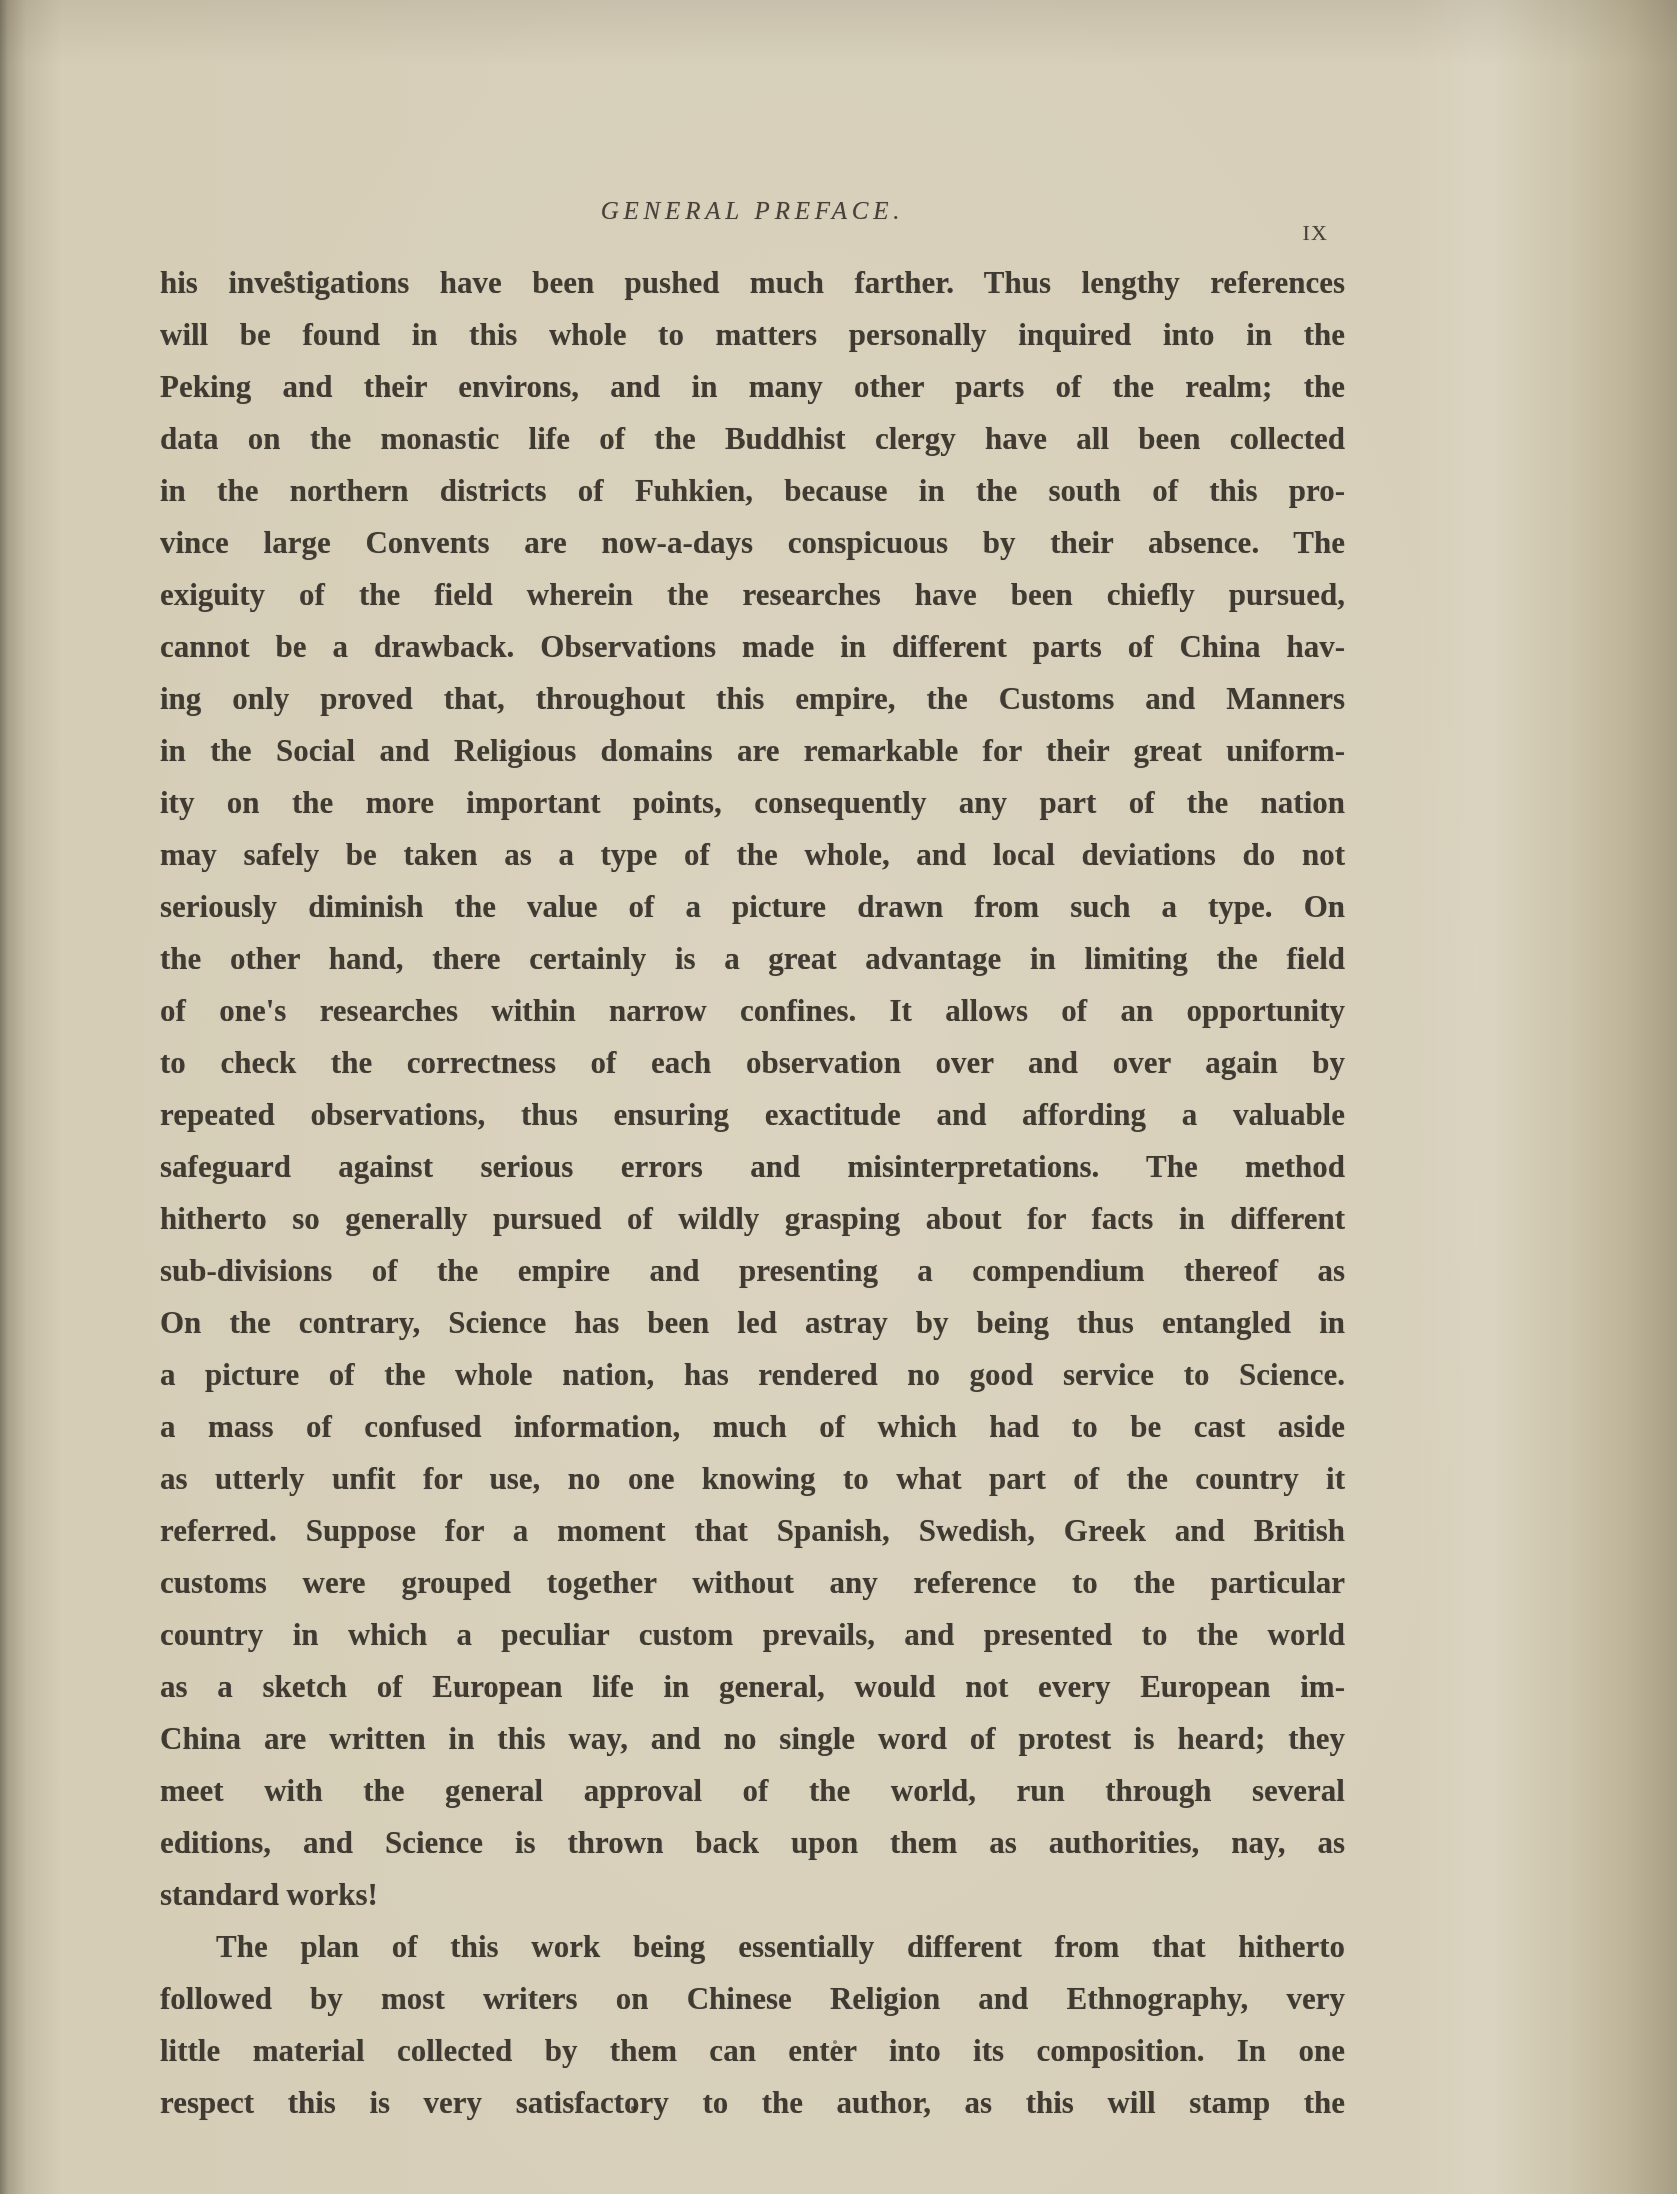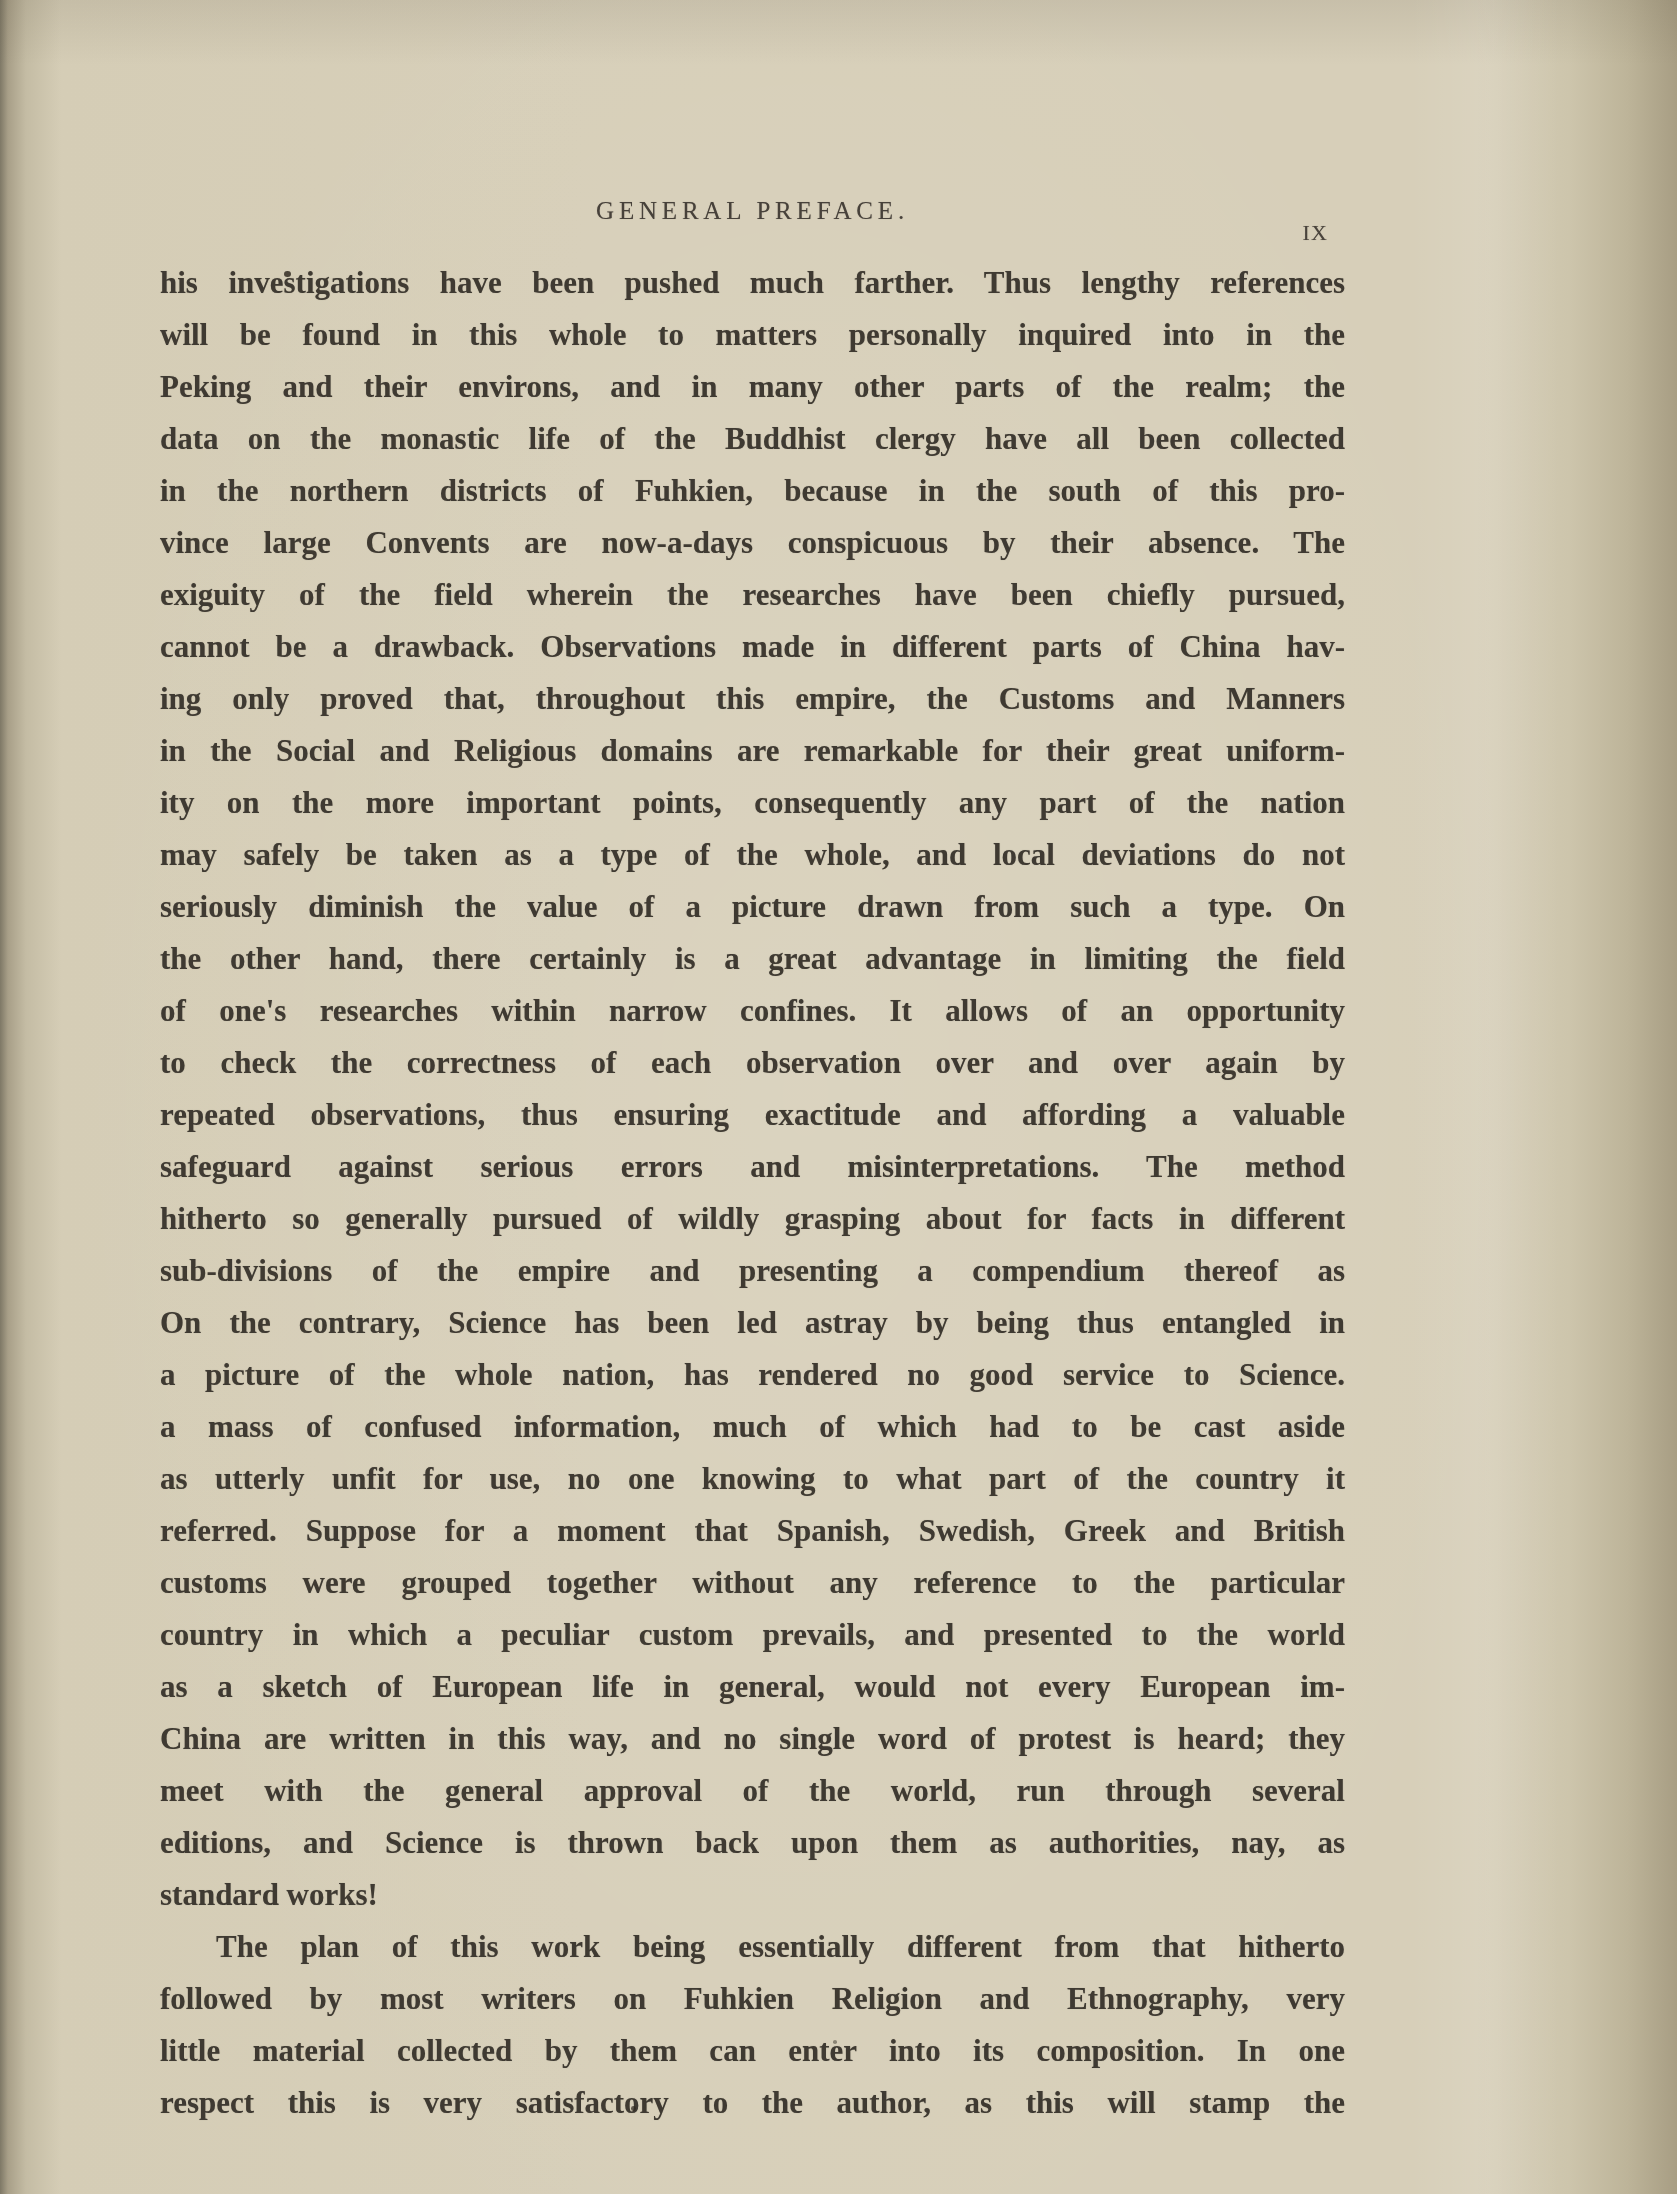--- a/index.html
+++ b/index.html
@@ -39,20 +39,21 @@
     height: 39px;
   }
   .head-title {
     display: block;
     width: 100%;
     text-align: center;
     font-size: 25px;
     letter-spacing: 4.8px;
     color: #47413a;
     text-shadow: 0 0 0.9px rgba(63,58,51,0.35);
+    font-style: italic;
   }
   .page-number {
     position: absolute;
     right: 16.7px;
     top: 23px;
     font-size: 22px;
     letter-spacing: 1.3px;
     color: #4a443c;
     text-shadow: 0 0 0.9px rgba(63,58,51,0.35);
   }
@@ -123,21 +124,21 @@
       <div class="line">as utterly unfit for use, no one knowing to what part of the country it</div>
       <div class="line">referred. Suppose for a moment that Spanish, Swedish, Greek and British</div>
       <div class="line">customs were grouped together without any reference to the particular</div>
       <div class="line">country in which a peculiar custom prevails, and presented to the world</div>
       <div class="line">as a sketch of European life in general, would not every European im-</div>
       <div class="line">China are written in this way, and no single word of protest is heard; they</div>
       <div class="line">meet with the general approval of the world, run through several</div>
       <div class="line">editions, and Science is thrown back upon them as authorities, nay, as</div>
       <div class="line flush">standard works!</div>
       <div class="line indent">The plan of this work being essentially different from that hitherto</div>
-      <div class="line">followed by most writers on Fuhkien Religion and Ethnography, very</div>
+      <div class="line">followed by most writers on Chinese Religion and Ethnography, very</div>
       <div class="line">little material collected by them can enter into its composition. In one</div>
       <div class="line">respect this is very satisfactory to the author, as this will stamp the</div>
     </main>
 
   <div class="speck s1"></div>
   <div class="speck s2"></div>
 
   <div class="speck s4"></div>
 
 </div>

